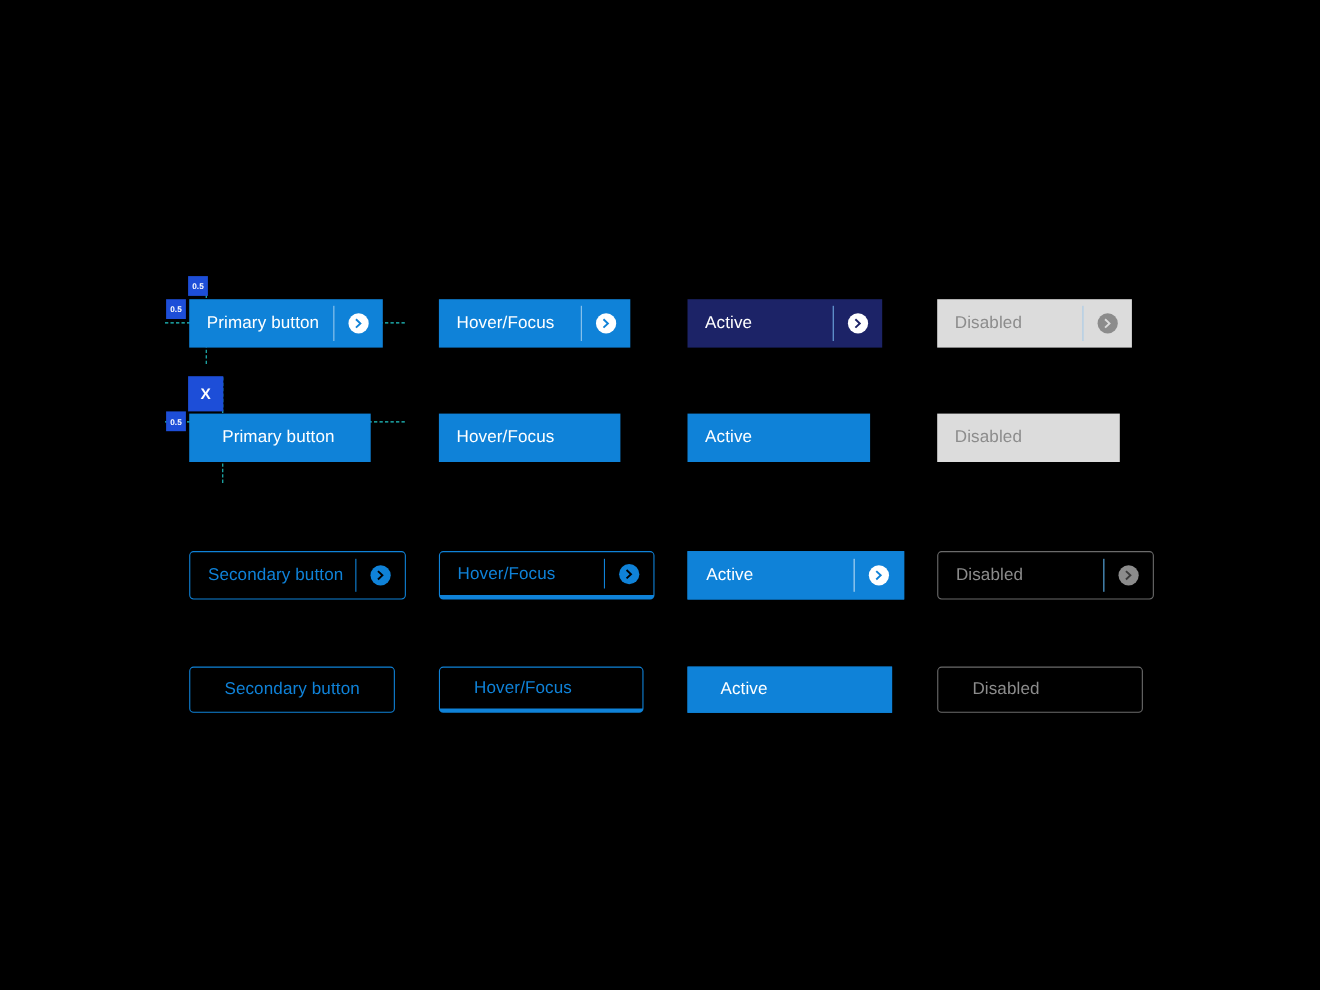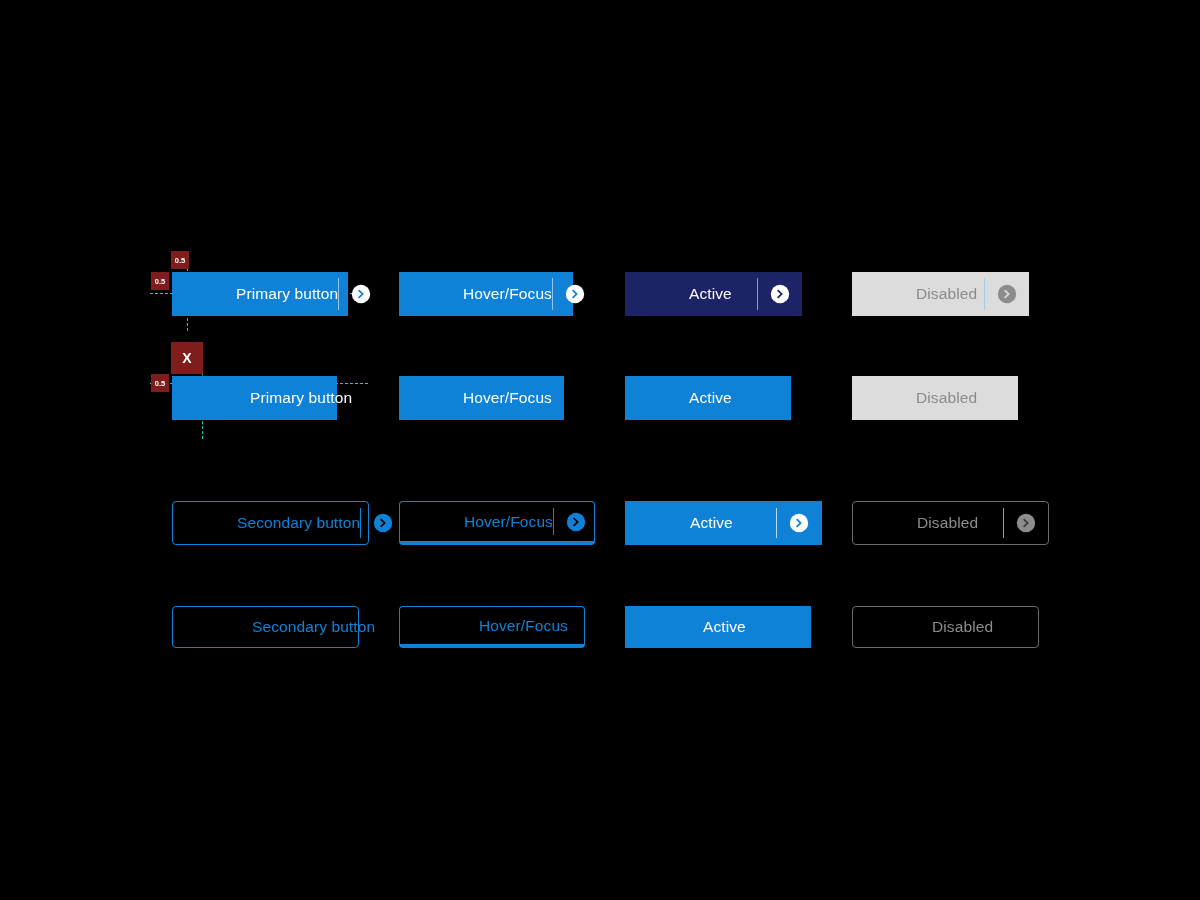--- a/index.html
+++ b/index.html
@@ -26,21 +26,20 @@
   
   .btn {
     position: absolute;
     box-sizing: border-box;
     display: flex;
     align-items: center;
     font-size: 15.5px;
     letter-spacing: 0.1px;
     white-space: nowrap;
     user-select: none;
-    padding-left: 48px;
   }
   .btn .label {
     flex: 0 0 auto;
     padding-left: 16px;
   }
   .btn .spacer { flex: 1 1 auto; }
 
   
   .divider {
     width: 1px;
@@ -104,21 +103,21 @@
     border-top: 1.5px dashed #22c8c8;
   }
   .guide-v {
     position: absolute;
     width: 0;
     border-left: 1.5px dashed #22c8c8;
   }
   .badge {
     position: absolute;
     box-sizing: border-box;
-    background: #7f1d1d;
+    background: #1d4ed8;
     color: #ffffff;
     display: flex;
     align-items: center;
     justify-content: center;
     font-weight: bold;
     user-select: none;
   }
   .badge.small {
     width: 18px; height: 18px;
     font-size: 7.5px;

